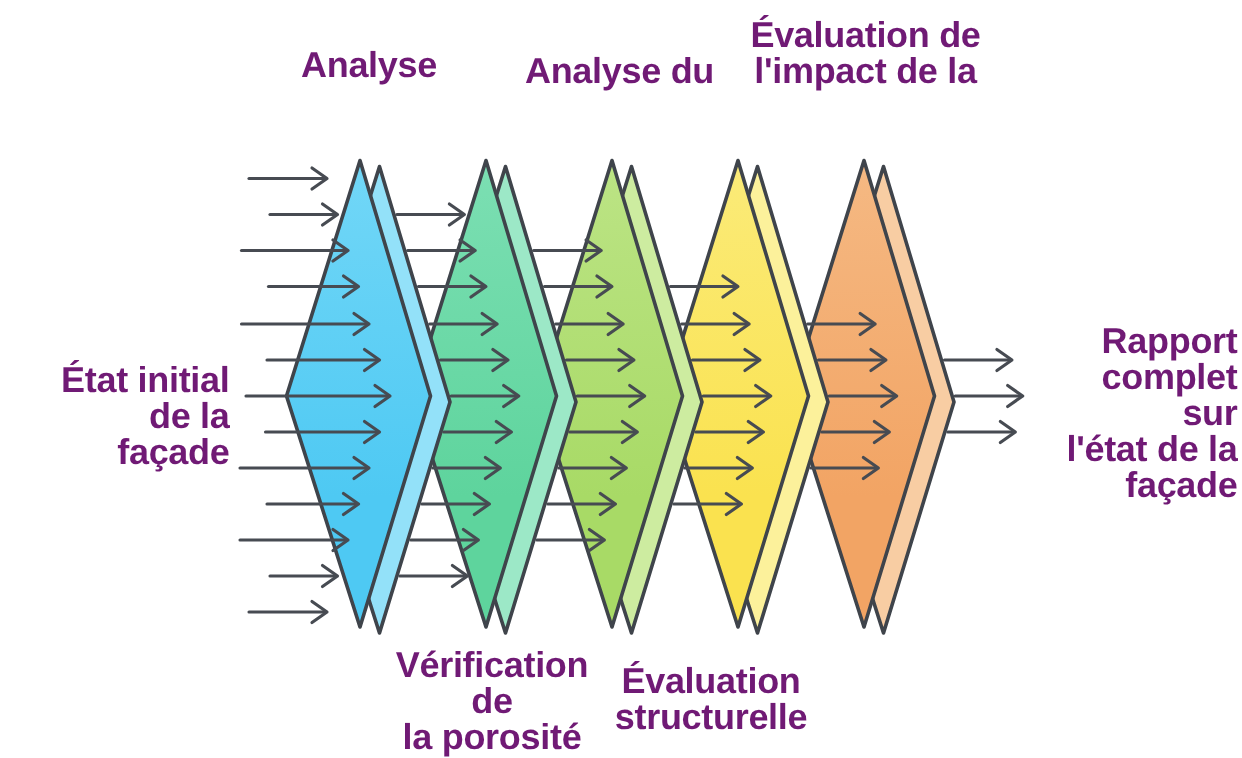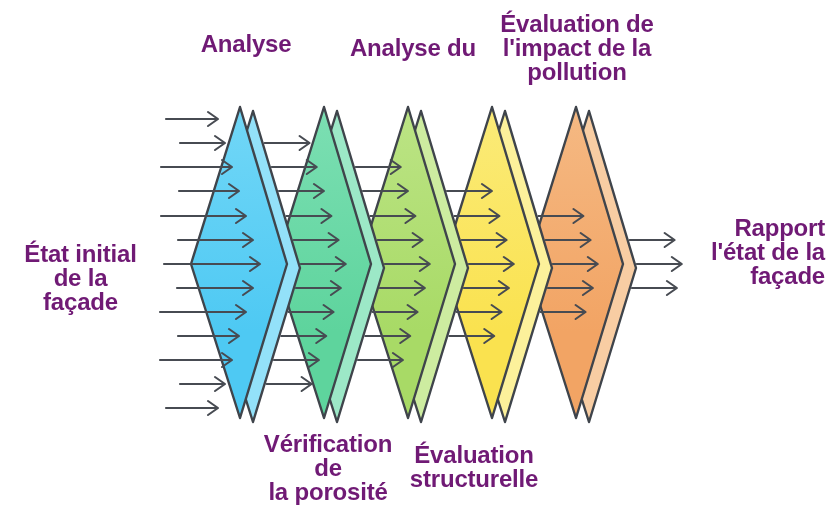--- a/index.html
+++ b/index.html
@@ -1,21 +1,21 @@
 <!DOCTYPE html>
 <html><head>
 <meta charset="utf-8">
 <style>
   html,body{margin:0;padding:0;background:#ffffff;}
   .canvas{position:relative;width:828px;height:505px;background:#ffffff;overflow:hidden;
           font-family:"Liberation Sans","DejaVu Sans",sans-serif;}
   .canvas svg{position:absolute;left:0;top:0;}
   .lbl{position:absolute;font-size:24px;line-height:24px;color:#701a75;letter-spacing:-0.2px;font-weight:bold;}
   .lbl.center{text-align:center;}
-  .lbl.right{text-align:center;}
+  .lbl.right{text-align:right;}
   .lbl.left{text-align:right;}
 </style>
 </head>
 <body>
 
 <div class="canvas">
 
   <svg width="828" height="505" viewBox="0 0 828 505">
       <defs>
         <linearGradient id="grad0" x1="0" y1="0" x2="0" y2="1">
@@ -259,30 +259,30 @@
     <div>Analyse</div>
   </div>
 
   <div class="lbl center" style="left:333px;top:36px;width:160px;">
     <div>Analyse du</div>
   </div>
 
   <div class="lbl center" style="left:497px;top:12px;width:160px;">
     <div>Évaluation de</div>
     <div>l'impact de la</div>
-    <div>pollution</div>
   </div>
 
   <div class="lbl right" style="left:8px;top:242px;width:145px;">
     <div>État initial de la</div>
     <div>façade</div>
   </div>
 
   <div class="lbl left" style="left:700px;top:216px;width:125px;">
     <div>Rapport</div>
+    <div>complet sur</div>
     <div>l'état de la</div>
     <div>façade</div>
   </div>
 
   <div class="lbl center" style="left:248px;top:432px;width:160px;">
     <div>Vérification de</div>
     <div>la porosité</div>
   </div>
 
   <div class="lbl center" style="left:404px;top:443px;width:140px;">

